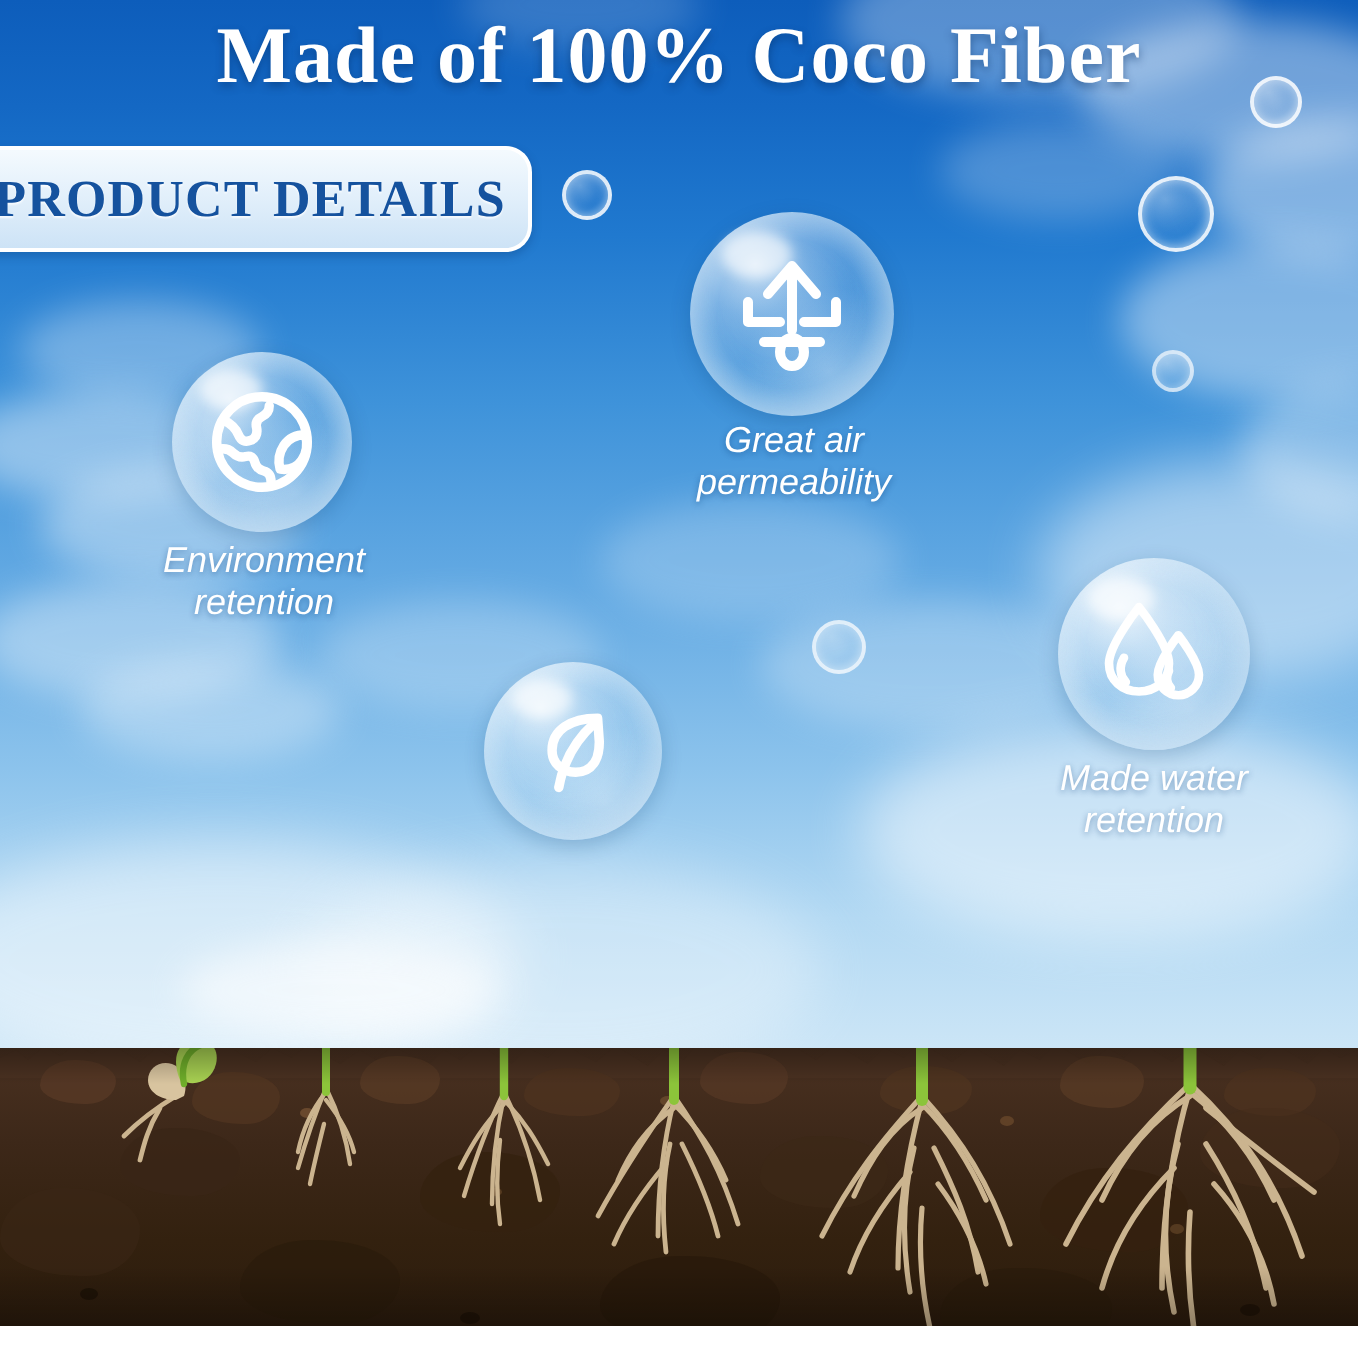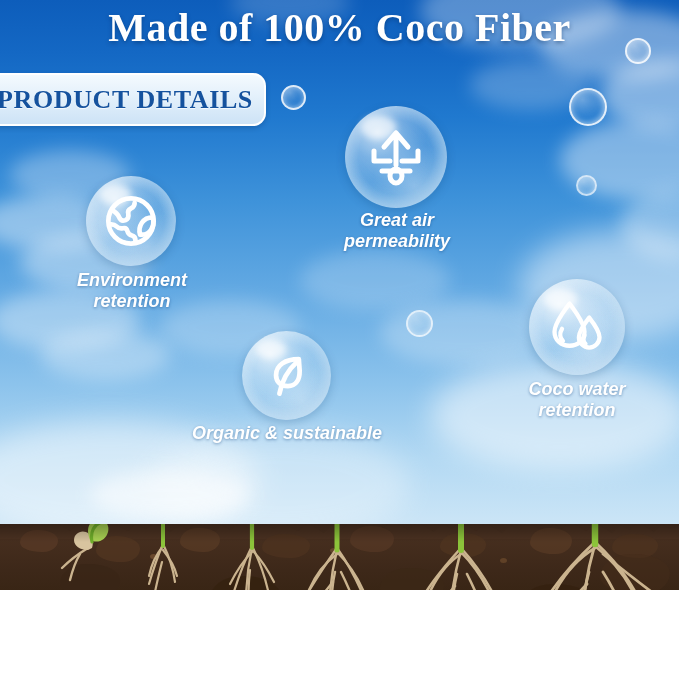--- a/index.html
+++ b/index.html
@@ -1,19 +1,19 @@
 <!DOCTYPE html>
 <html><head>
 <meta charset="utf-8">
 <style>
   html,body{margin:0;padding:0;background:#fff;}
   body{width:679px;height:679px;font-family:"Liberation Sans",sans-serif;}
 
   #scene{
-    position:relative;width:679px;height:590px;overflow:hidden;
+    position:relative;width:679px;height:663px;overflow:hidden;
     background:#14532d;
   }
 
   
   .sky{
     position:absolute;left:0;top:0;width:679px;height:534px;
     background:
       linear-gradient(to bottom,
         #0d5dbb 0%,
         #1468c4 10%,
@@ -70,21 +70,21 @@
     display:flex;align-items:center;justify-content:center;
   }
   .bubble::after{
     content:"";position:absolute;left:16%;top:10%;width:34%;height:22%;
     border-radius:50%;background:rgba(255,255,255,.62);filter:blur(3px);
   }
   .bubble svg{position:relative;z-index:2;}
   .feat .cap{
     position:absolute;width:100%;text-align:center;
     font-family:"Liberation Sans",sans-serif;
-    font-style:italic;font-weight:bold;font-size:18px;line-height:21px;
+    font-style:italic;font-weight:normal;font-size:18px;line-height:21px;
     color:#ffffff;text-shadow:0 1px 3px rgba(10,60,120,.45);
     white-space:pre-line;
   }
 
   
   .mini{
     position:absolute;border-radius:50%;
     border:2px solid rgba(255,255,255,.85);
     background:radial-gradient(circle at 34% 28%, rgba(255,255,255,.30), rgba(255,255,255,.02) 60%);
     box-shadow:inset 0 0 6px rgba(255,255,255,.6);
@@ -190,35 +190,34 @@
 
   <div class="feat" style="left:242px;top:331px;width:90px;">
     <div class="bubble" style="width:89px;height:89px;">
       <svg width="54" height="54" viewBox="0 0 64 64">
         <g fill="none" stroke="#ffffff" stroke-width="5.6" stroke-linecap="round" stroke-linejoin="round">
           <path d="M46 12 C30 12 19 19 19 31 C19 39 25 44 33 44 C43 44 47 36 47 26 Z"></path>
           <path d="M44 15 C34 24 26 36 23 53"></path>
         </g>
       </svg>
     </div>
-    <div class="cap" style="left:-78px;top:92px;width:246px;">Organic &amp; sustainable</div>
   </div>
 
   <div class="feat" style="left:529px;top:279px;width:97px;">
     <div class="bubble" style="width:96px;height:96px;">
       <svg width="60" height="60" viewBox="0 0 64 64">
         <g fill="none" stroke="#ffffff" stroke-width="4.6" stroke-linecap="round" stroke-linejoin="round">
           <path d="M24 7 C24 7 8 27 8 37 C8 46 15 52 24 52 C33 52 40 46 40 37 C40 27 24 7 24 7 Z"></path>
           <path d="M16 34 C13 39 14 44 17 47"></path>
           <path d="M45 22 C45 22 34 36 34 43 C34 49 39 54 45 54 C51 54 56 49 56 43 C56 36 45 22 45 22 Z"></path>
           <path d="M40 41 C38 45 39 48 41 50"></path>
         </g>
       </svg>
     </div>
-    <div class="cap" style="left:-22px;top:100px;width:140px;">Coco water
+    <div class="cap" style="left:-22px;top:100px;width:140px;">Made water
 retention</div>
   </div>
 
   <div class="soil">
 
     <svg class="soilTop" viewBox="0 0 679 24" preserveAspectRatio="none">
       <path d="M0 24 L0 14 L8 10 L14 15 L22 8 L30 13 L38 7 L46 12 L54 6 L62 11 L70 16 L78 9 L86 14 L94 8 L104 13 L112 6 L120 12 L128 16 L136 9 L146 14 L154 7 L162 12 L170 17 L180 10 L188 15 L196 8 L206 13 L214 18 L222 10 L230 15 L240 7 L248 13 L256 17 L264 9 L274 14 L282 6 L290 12 L298 16 L308 8 L316 13 L324 18 L332 10 L342 15 L350 5 L358 11 L366 16 L376 8 L384 13 L392 4 L400 10 L408 15 L418 7 L426 12 L434 17 L442 9 L452 14 L460 6 L468 11 L476 16 L486 8 L494 13 L502 18 L510 10 L520 15 L528 7 L536 12 L544 17 L554 9 L562 14 L570 6 L578 11 L586 16 L596 8 L604 13 L612 18 L620 10 L630 15 L638 7 L646 12 L654 17 L662 9 L670 14 L679 10 L679 24 Z" fill="#4a3121"></path>
     </svg>
 
     <div class="clod" style="left:20px;top:6px;width:38px;height:22px;background:#5a3b26;opacity:.7;"></div>

